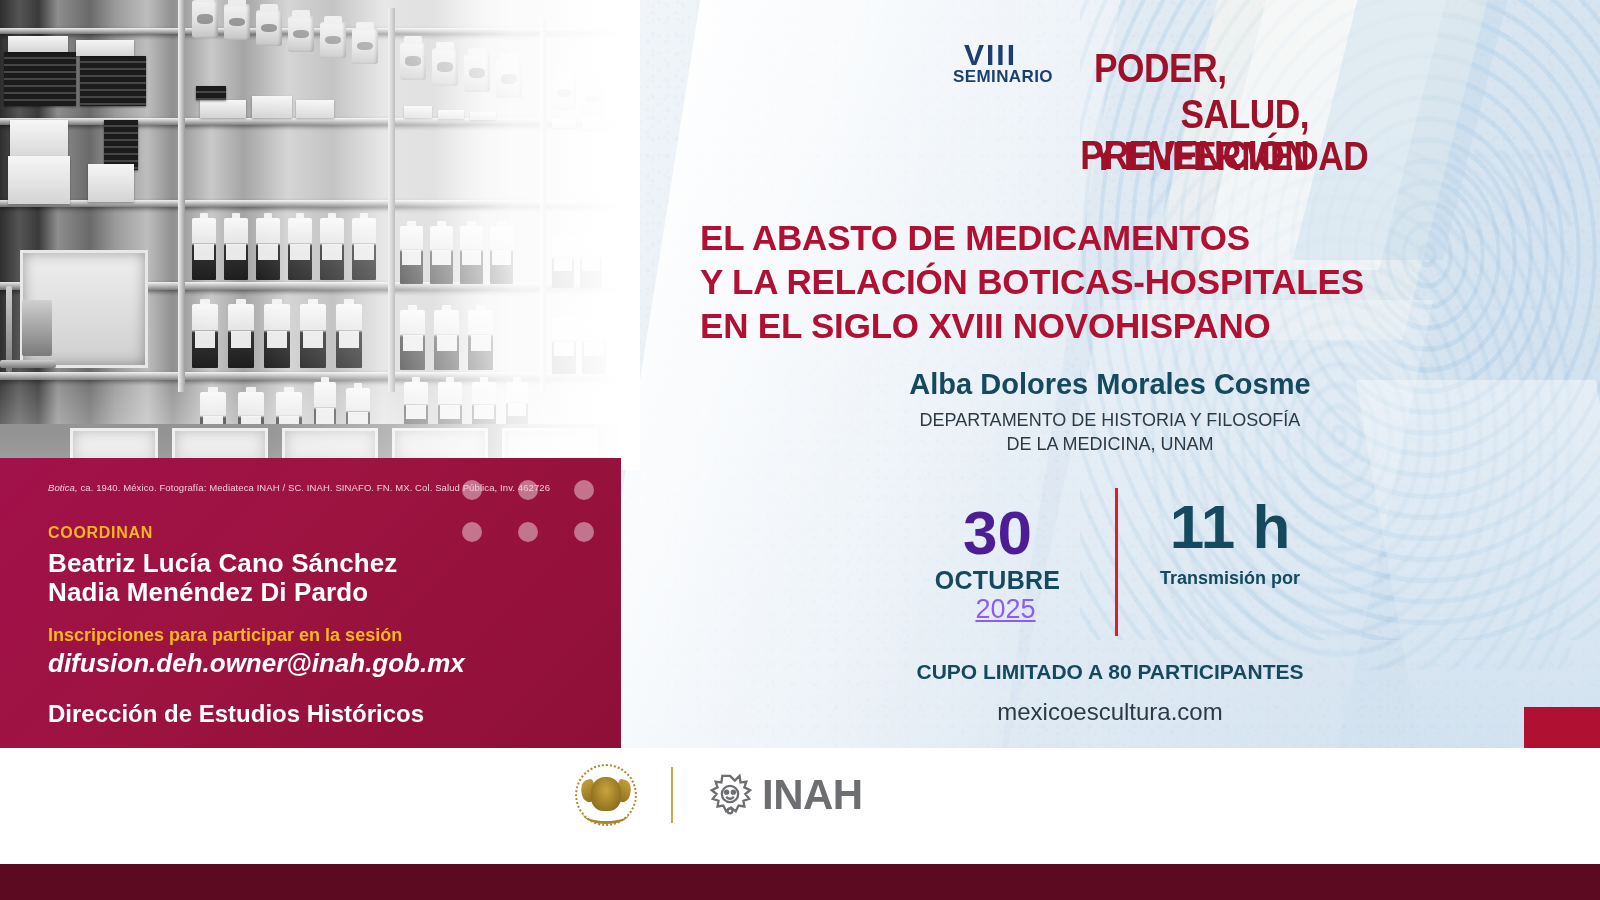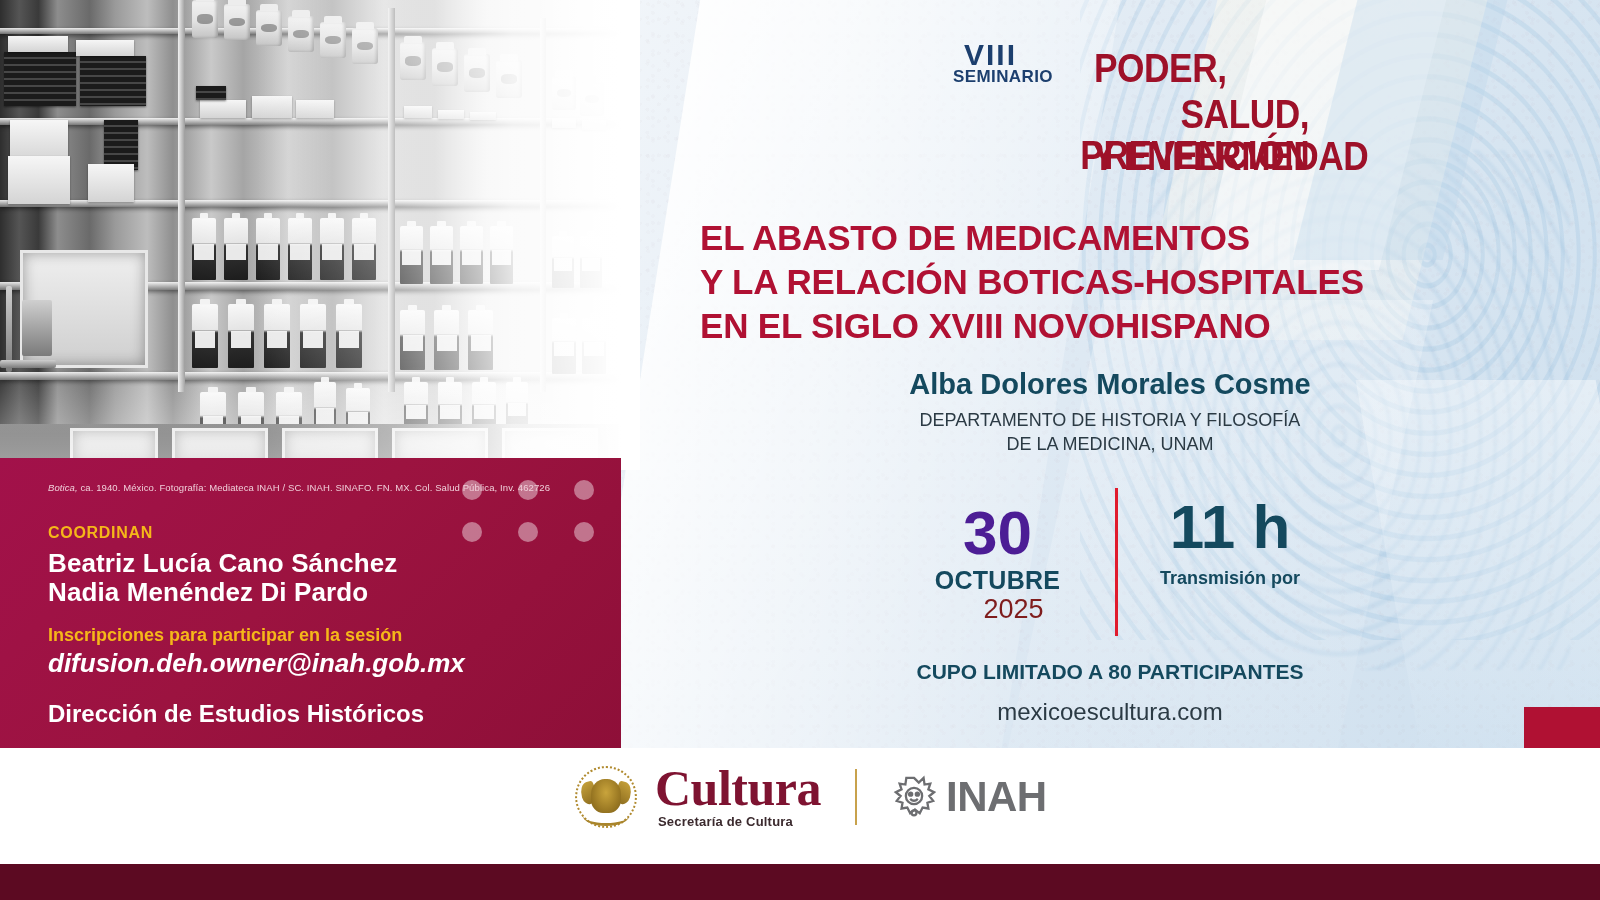--- a/index.html
+++ b/index.html
@@ -282,22 +282,22 @@
     position:absolute; left:0px; top:14px; width:195px;
     text-align:center; font-size:62px; font-weight:bold; color:#4c1d95;
     line-height:1;
   }
   .dt-month {
     position:absolute; left:0px; top:78px; width:195px;
     text-align:center; font-size:25px; font-weight:bold; color:#14495e;
     letter-spacing:0.3px;
   }
   .dt-year {
-    position:absolute; left:16px; top:106px; width:195px;
-    text-align:center; font-size:27px; color:#7f1d1d;
+    position:absolute; left:8px; top:106px; width:195px;
+    text-align:center; font-size:27px; color:#8b5cf6;text-decoration:underline;
   }
   .dt-hour {
     position:absolute; left:235px; top:8px; width:190px;
     text-align:center; font-size:62px; font-weight:bold; color:#14495e;
     line-height:1;
   }
   .dt-via {
     position:absolute; left:235px; top:80px; width:190px;
     text-align:center; font-size:18px; font-weight:bold; color:#14495e;
   }
@@ -635,24 +635,20 @@
   <div class="corner-red"></div>
 
   <div class="footer">
     <div class="footer-inner">
       <div class="eagle">
         <div class="eagle-ring"></div>
         <div class="eagle-wing-l"></div>
         <div class="eagle-wing-r"></div>
         <div class="eagle-body"></div>
         <div class="eagle-laurel"></div>
-      </div>
-      <div class="cultura-text">
-        <span class="cultura-word">Cultura</span>
-        <span class="cultura-sub">Secretaría de Cultura</span>
       </div>
       <div class="foot-div"></div>
       <div class="inah-block">
         <span class="inah-glyph">
           <svg viewBox="0 0 48 48" width="46" height="46">
             <g fill="none" stroke="#6d6e71" stroke-width="2.4">
               <path d="M24 4 l5 5 5-5 1 7 6-1 -2 6 6 3 -5 4 4 5 -6 2 1 6 -6-1 -3 6 -5-4 -5 4 -3-6 -6 1 1-6 -6-2 4-5 -5-4 6-3 -2-6 6 1 1-7z"></path>
               <circle cx="24" cy="23" r="8.5"></circle>
               <circle cx="20.5" cy="21" r="1.6" fill="#6d6e71"></circle>
               <circle cx="27.5" cy="21" r="1.6" fill="#6d6e71"></circle>

